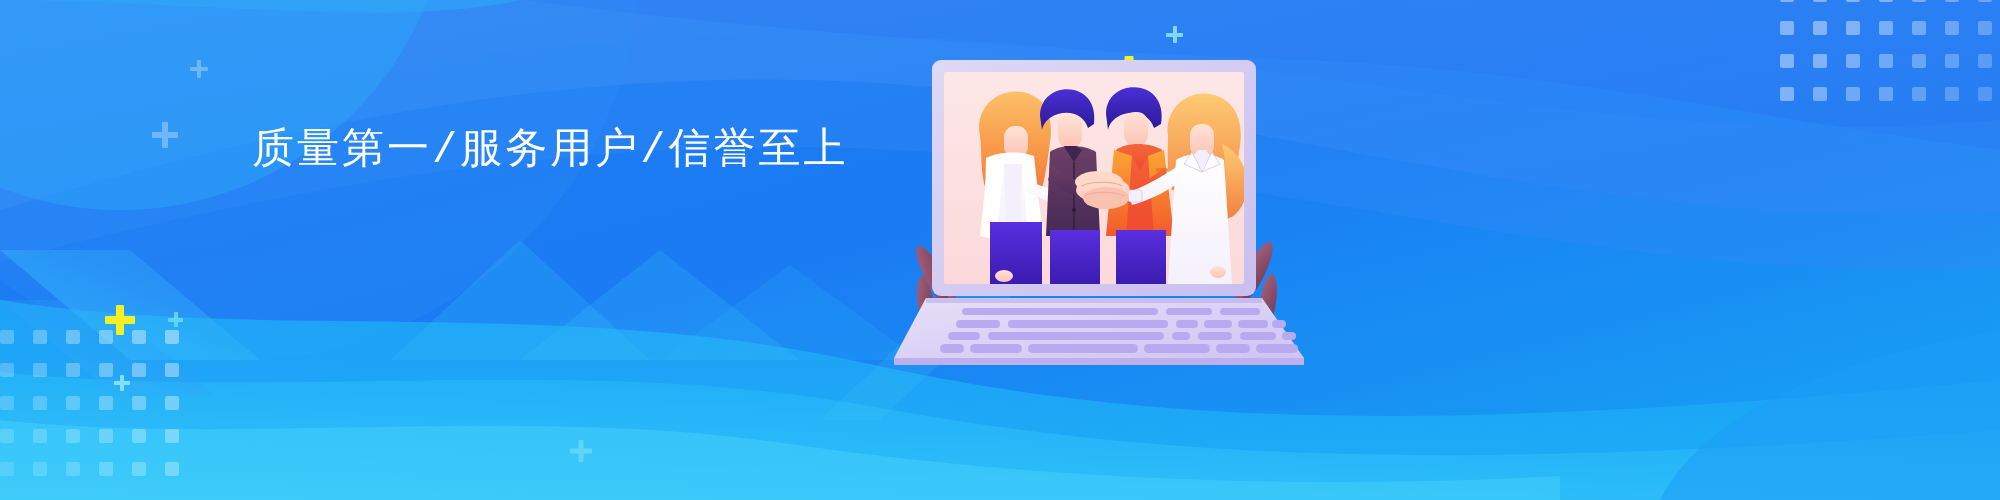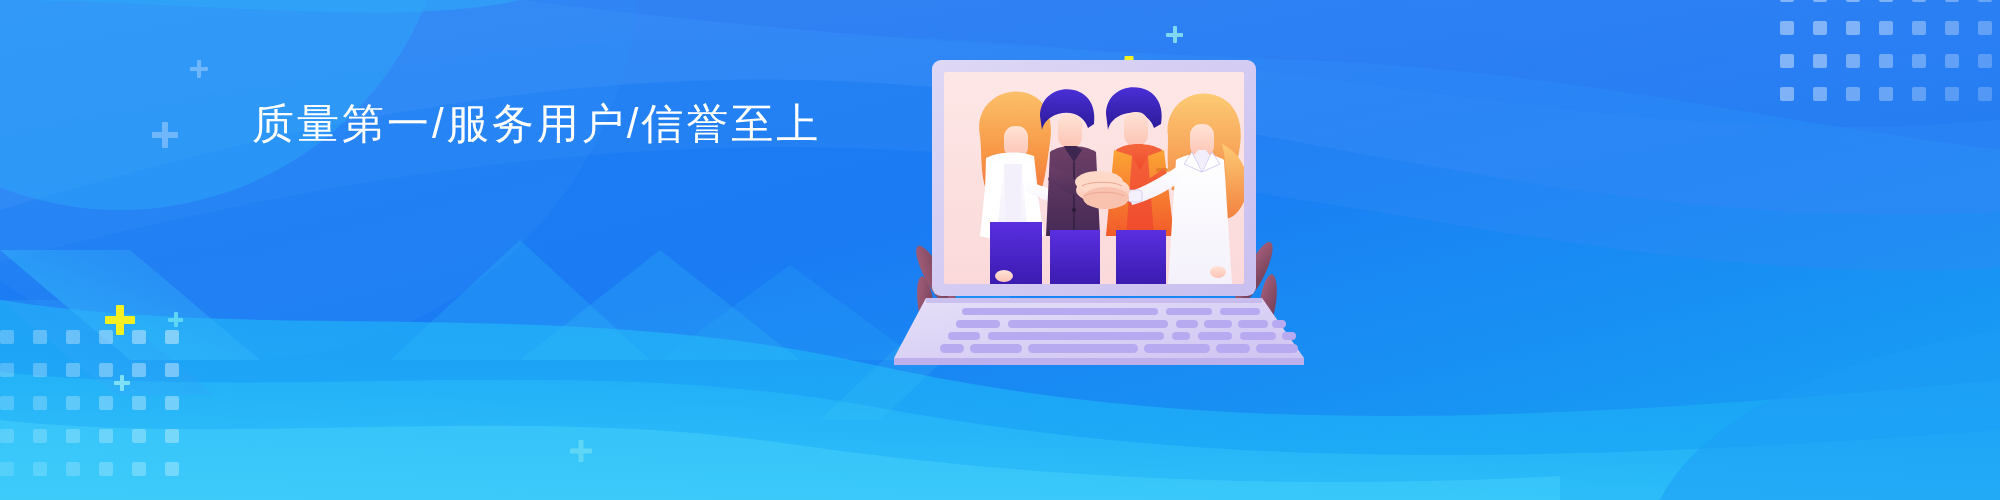--- a/index.html
+++ b/index.html
@@ -41,25 +41,26 @@
     font-size:86px;
     font-weight:bold;
     color:#ffffff;
     letter-spacing:5px;
     line-height:1.08;
     white-space:nowrap;
     text-shadow:0 3px 10px rgba(8,50,120,0.22);
     font-family:"DejaVu Sans","Liberation Sans",sans-serif;
   }
   #subhead {
+    margin-top:24px;
     font-size:42px;
     color:#ffffff;
     letter-spacing:3px;
     white-space:nowrap;
-    font-family:Liberation Sans, sans-serif;
+    font-family:Liberation Mono, monospace;
   }
 
   
   #laptop { position:absolute; left:900px; top:40px; width:420px; height:330px; z-index:45; }
   #laptop svg { width:100%; height:100%; overflow:visible; }
 </style>
 </head>
 <body>
 
 <div id="banner">

